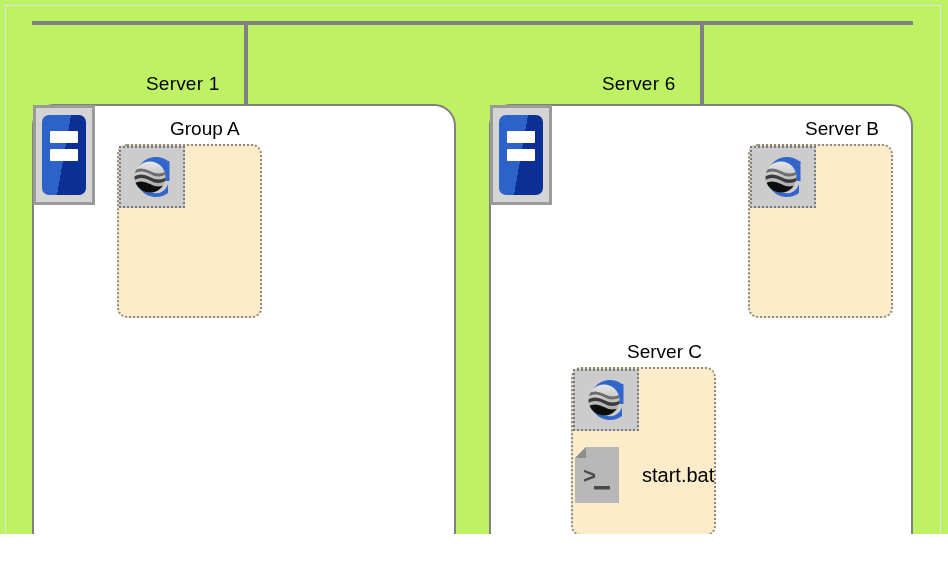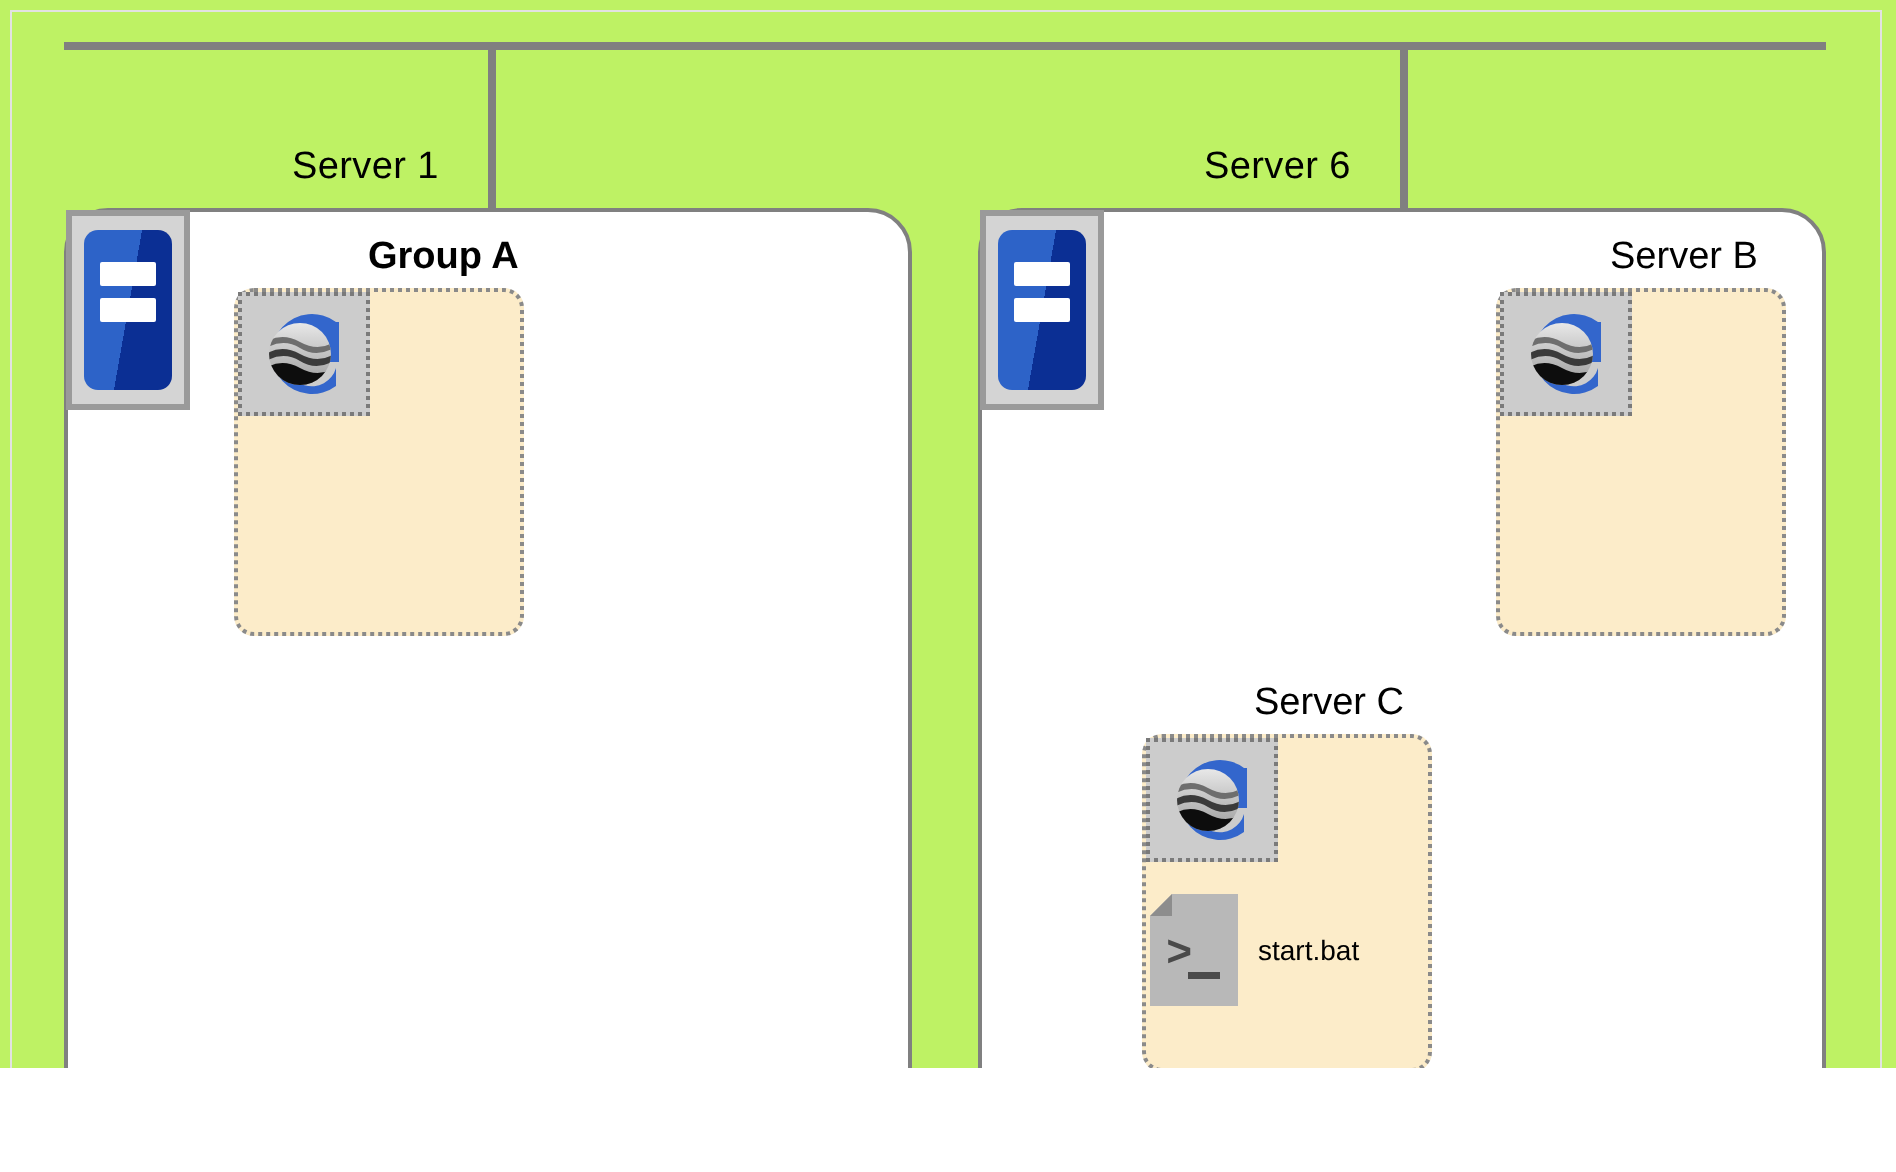--- a/index.html
+++ b/index.html
@@ -118,23 +118,23 @@
     display: flex;
     align-items: center;
   }
   .file-icon {
     position: relative;
     width: 44px;
     height: 56px;
     flex: none;
   }
   .file-label {
-    font-size: 14px;
+    font-size: 20px;
     color: #000000;
-    margin-left: 10px;
+    margin-left: 23px;
     white-space: nowrap;
   }
 </style>
 </head>
 <body>
 
 <div id="canvas">
 
   <div class="frame"></div>
 
@@ -146,21 +146,21 @@
 
   <div class="server-box" style="left:32px; top:104px; width:424px; height:460px;"></div>
 
   <div class="server-icon" style="left:33px; top:105px;">
     <div class="blue-body">
       <div class="bar bar1"></div>
       <div class="bar bar2"></div>
     </div>
   </div>
 
-  <div class="group-label" style="left:184px; top:118px;font-weight:bold;">Group A</div>
+  <div class="group-label" style="left:170px; top:118px;">Group A</div>
 
   <div class="group-box" style="left:117px; top:144px; width:145px; height:174px;"></div>
 
   <div class="instance-node" style="left:119px; top:146px;">
     <svg width="56" height="52" viewBox="0 0 56 52">
       <defs>
         <clipPath id="sphA">
             <circle cx="26" cy="26" r="15.5"></circle>
           </clipPath>
         <linearGradient id="gA" x1="0" y1="0" x2="0" y2="1">

